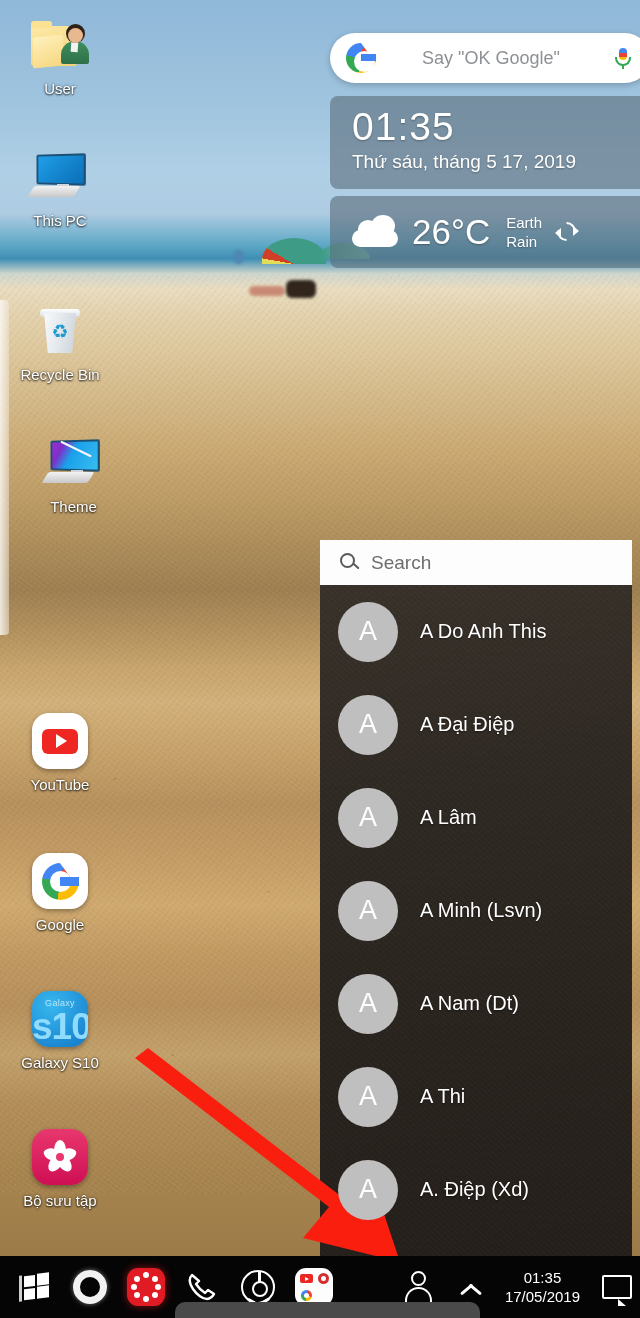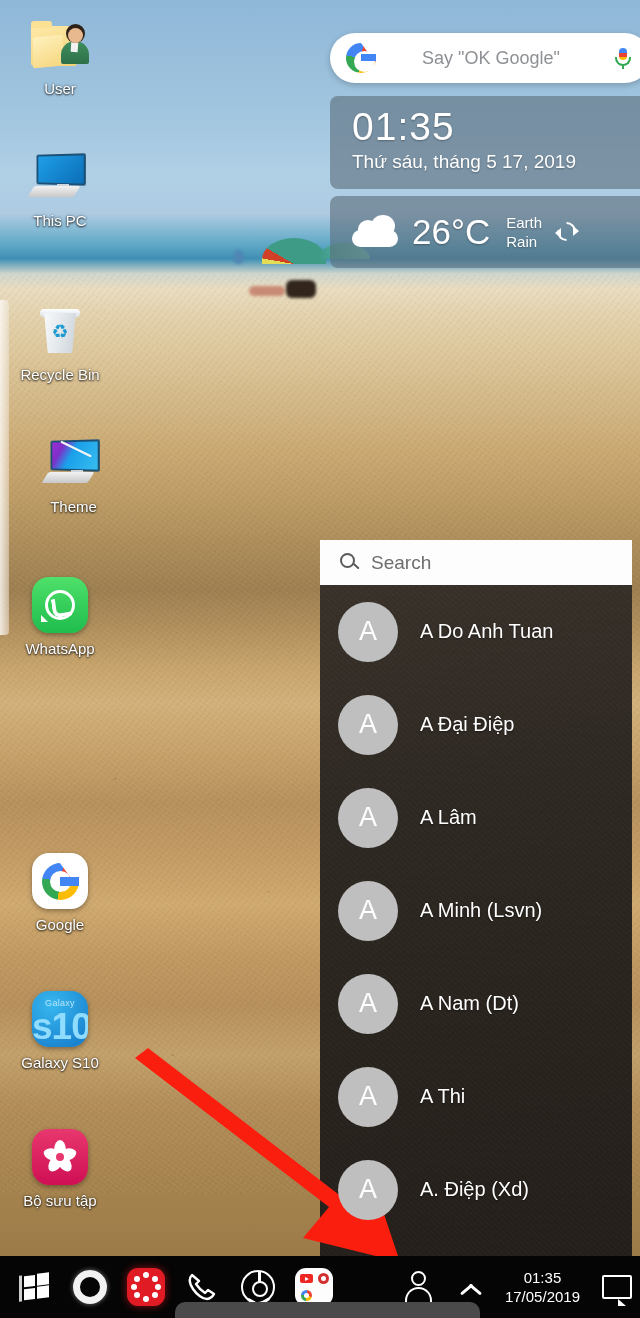--- a/index.html
+++ b/index.html
@@ -434,30 +434,31 @@
       <div class="ic-monitor ic-theme">
           <div class="screen"></div>
           <div class="stand"></div>
           <div class="kb"></div>
           <div class="brush"></div>
         </div>
     </div>
     <div class="cap">Theme</div>
   </div>
 
-  <div class="desk-icon" style="top:574px;">
-    <div class="glyph">
-      <div class="tile tile-wa">
-          <div class="wa-phone"></div>
-          <div class="wa-tail"></div>
-        </div>
-    </div>
-    <div class="cap">WhatsApp</div>
-  </div>
-
+
+  <div class="desk-icon" style="top:710px;">
+    <div class="glyph">
+      <div class="tile tile-yt">
+          <div class="yt-box">
+            <div class="yt-tri"></div>
+          </div>
+        </div>
+    </div>
+    <div class="cap">YouTube</div>
+  </div>
 
   <div class="desk-icon" style="top:850px;text-align:right;">
     <div class="glyph">
       <div class="tile tile-g">
           <div class="glogo">
             <div class="notch"></div>
             <div class="bar"></div>
           </div>
         </div>
     </div>
@@ -533,21 +534,21 @@
     <div id="c-search">
       <div class="mag">
           <div class="ring"></div>
           <div class="hdl"></div>
         </div>
       <div class="lbl">Search</div>
     </div>
 
     <div class="c-row">
       <div class="c-av">A</div>
-      <div class="c-name">A Do Anh Tuan</div>
+      <div class="c-name">A Do Anh This</div>
     </div>
     <div class="c-row">
       <div class="c-av">A</div>
       <div class="c-name">A Đại Điệp</div>
     </div>
     <div class="c-row">
       <div class="c-av">A</div>
       <div class="c-name">A Lâm</div>
     </div>
     <div class="c-row">

